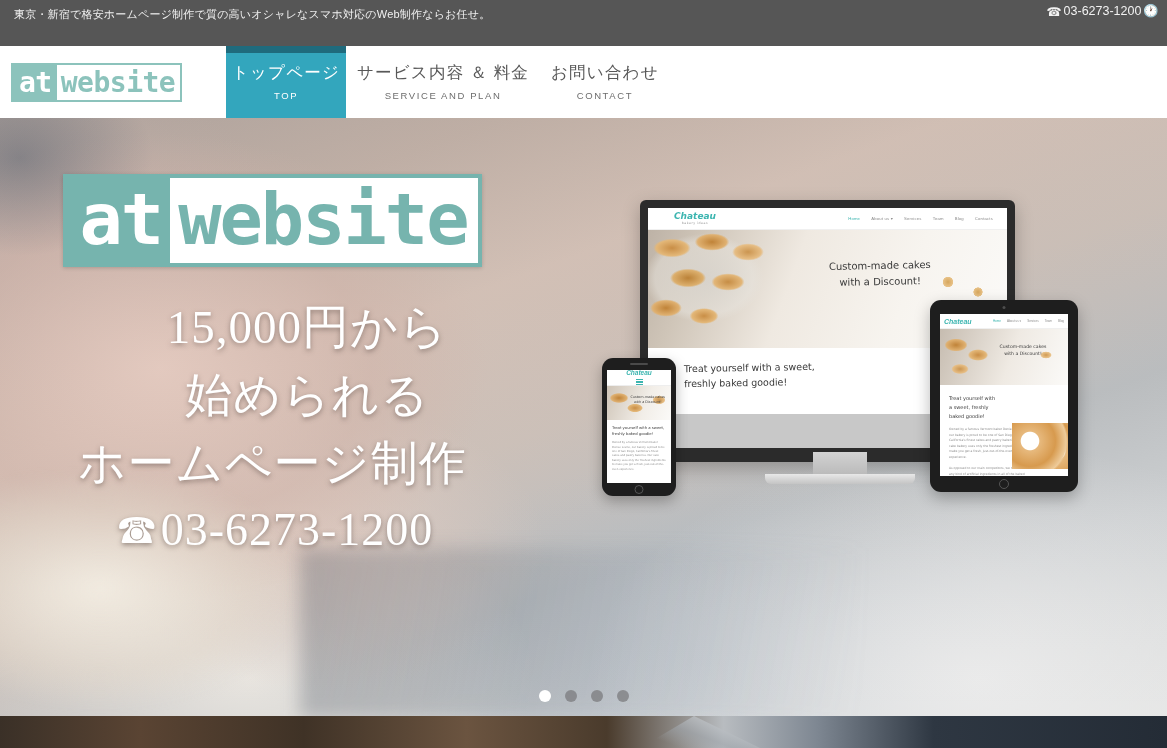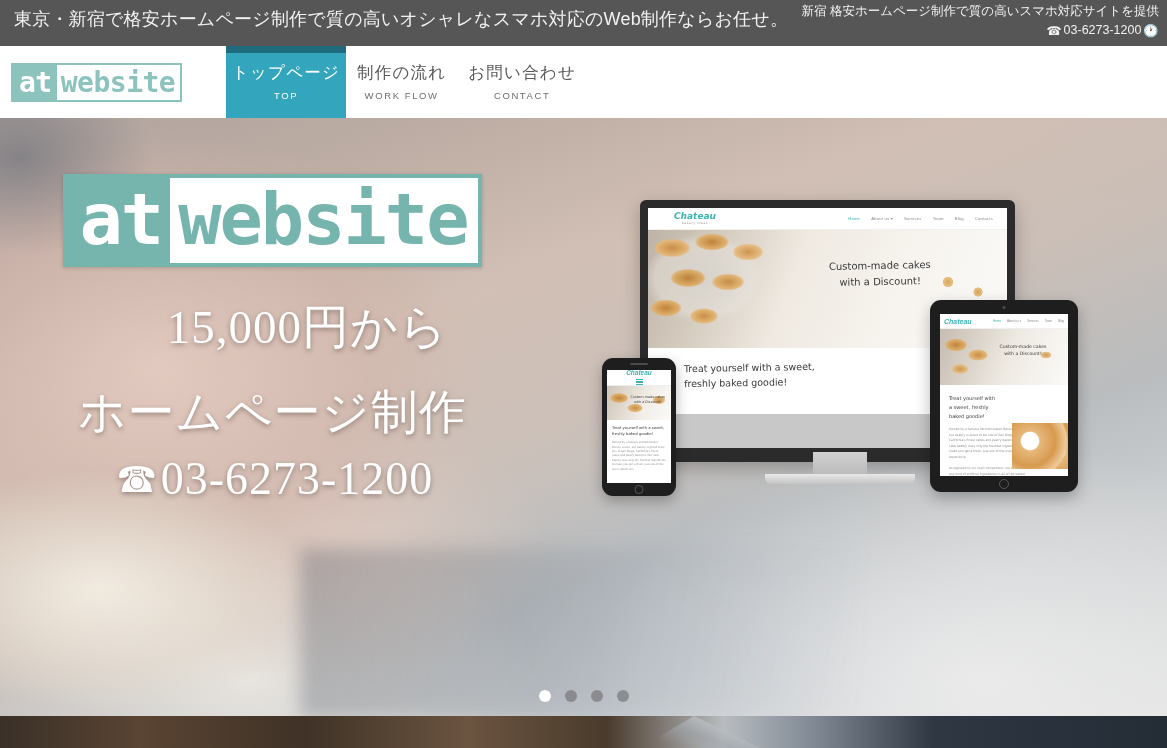--- a/index.html
+++ b/index.html
@@ -15,21 +15,21 @@
   .topbar {
     position: relative;
     width: 100%;
     height: 46px;
     background: #565656;
     color: #ffffff;
   }
   .topbar-tagline {
     position: absolute;
     left: 14px; top: 7px;
-    font-size: 18px;
+    font-size: 11px;
     letter-spacing: 0.2px;
     white-space: nowrap;
     color: #f2f2f2;
   }
   .topbar-right {
     position: absolute;
     right: 8px; top: 2px;
     text-align: right;
     line-height: 1.55;
   }
@@ -241,21 +241,21 @@
     text-shadow: 0 2px 5px rgba(90,75,70,0.55);
   }
   .hero-line {
     font-size: 47px;
     line-height: 1.45;
     letter-spacing: 1px;
     white-space: nowrap;
   }
   .hero-line.l1 { padding-left: 70px; text-align: center; }
   .hero-line.l2 { padding-left: 70px; }
-  .hero-line.l3 { padding-left: 0px; margin-top: 17px; }
+  .hero-line.l3 { padding-left: 0px; }
   .hero-tel {
     font-size: 46px;
     line-height: 1.42;
     letter-spacing: 1px;
     white-space: nowrap;
     display: flex;
     align-items: center;
     justify-content: center;
     gap: 2px;
     padding-left: 4px;
@@ -566,21 +566,20 @@
     background: linear-gradient(200deg, rgba(215,218,221,0.95) 0%, rgba(160,166,172,0.6) 55%, rgba(0,0,0,0) 80%);
     clip-path: polygon(45% 0, 100% 100%, 0 100%);
   }
 </style>
 </head>
 <body>
 
 <div class="topbar">
   <div class="topbar-tagline">東京・新宿で格安ホームページ制作で質の高いオシャレなスマホ対応のWeb制作ならお任せ。</div>
   <div class="topbar-right">
-    <div class="tline1">新宿 格安ホームページ制作で質の高いスマホ対応サイトを提供</div>
     <div class="tline2">
       <span class="tel-glyph">☎</span>
       <span>03-6273-1200</span>
       <span class="clock-glyph">🕐</span>
     </div>
   </div>
 </div>
 
 <div class="navbar">
   <div class="logo-wrap">
@@ -588,22 +587,22 @@
       <span class="logo-at">at</span>
       <span class="logo-site">website</span>
     </div>
   </div>
   <nav class="nav-items">
     <a class="nav-item active">
       <span class="jp">トップページ</span>
       <span class="en">TOP</span>
     </a>
     <a class="nav-item">
-      <span class="jp">制作の流れ</span>
-      <span class="en">WORK FLOW</span>
+      <span class="jp">サービス内容 ＆ 料金</span>
+      <span class="en">SERVICE AND PLAN</span>
     </a>
     <a class="nav-item">
       <span class="jp">お問い合わせ</span>
       <span class="en">CONTACT</span>
     </a>
   </nav>
 </div>
 
 <div class="hero">
   <div class="hero-bg"></div>
@@ -612,20 +611,21 @@
   <div class="hero-bg-keys"></div>
   <div class="hero-bg-tint"></div>
 
   <div class="hero-left">
     <div class="hero-logo">
       <span class="hero-logo-at">at</span>
       <span class="hero-logo-site">website</span>
     </div>
     <div class="hero-copy">
       <div class="hero-line l1">15,000円から</div>
+      <div class="hero-line l2">始められる</div>
       <div class="hero-line l3">ホームページ制作</div>
       <div class="hero-tel">
         <span class="tel-ico">☎</span>
         <span>03-6273-1200</span>
       </div>
     </div>
   </div>
 
   <div class="devices">
 

